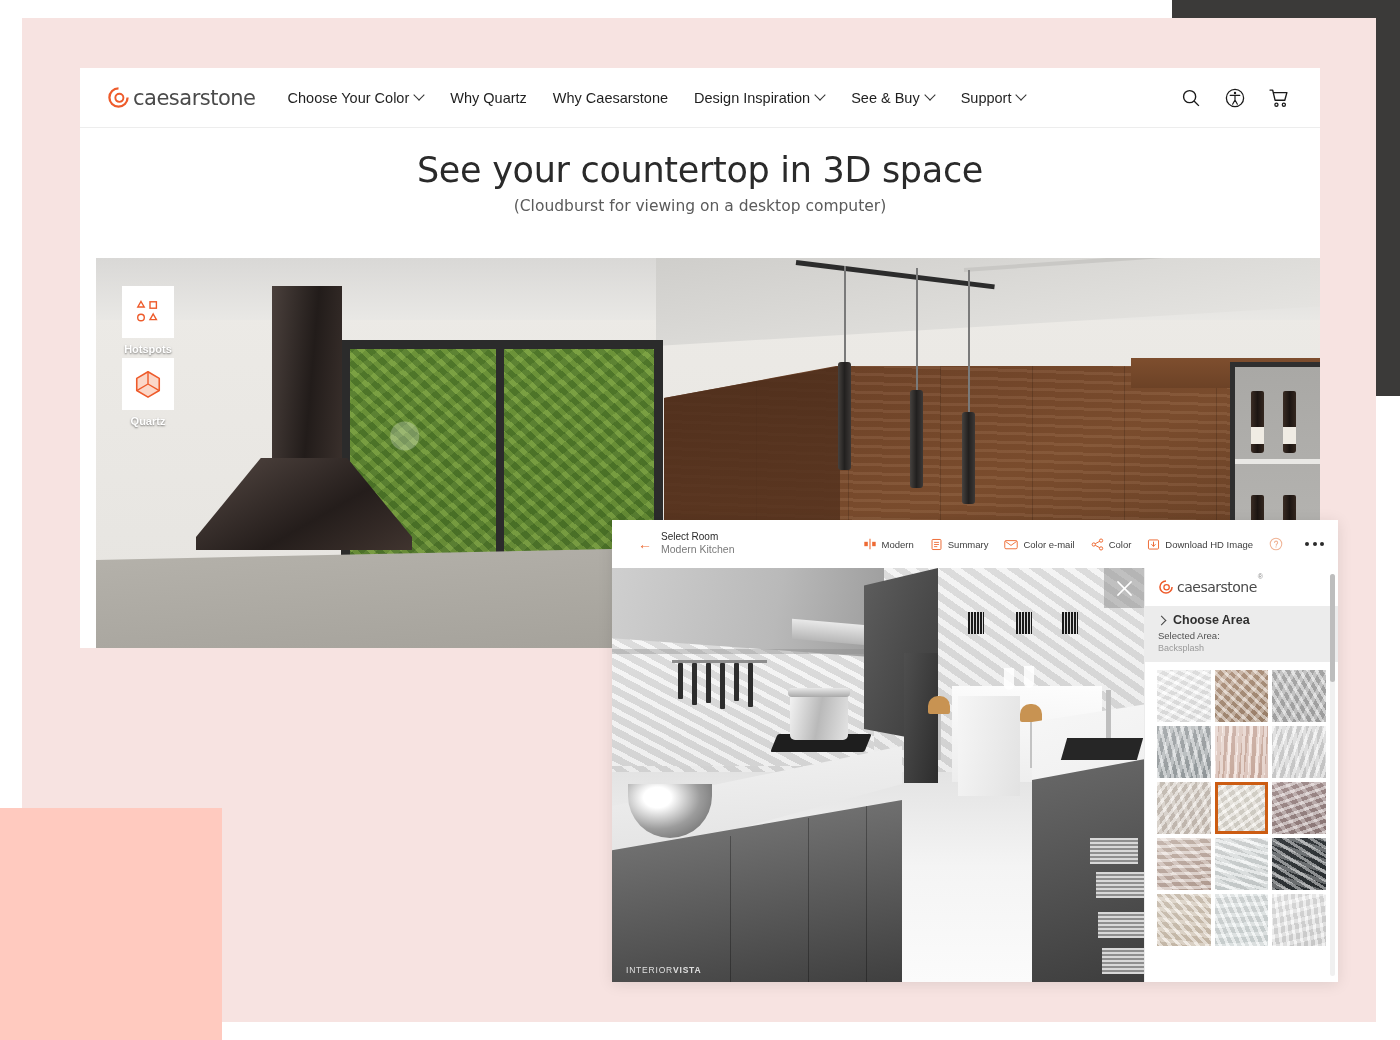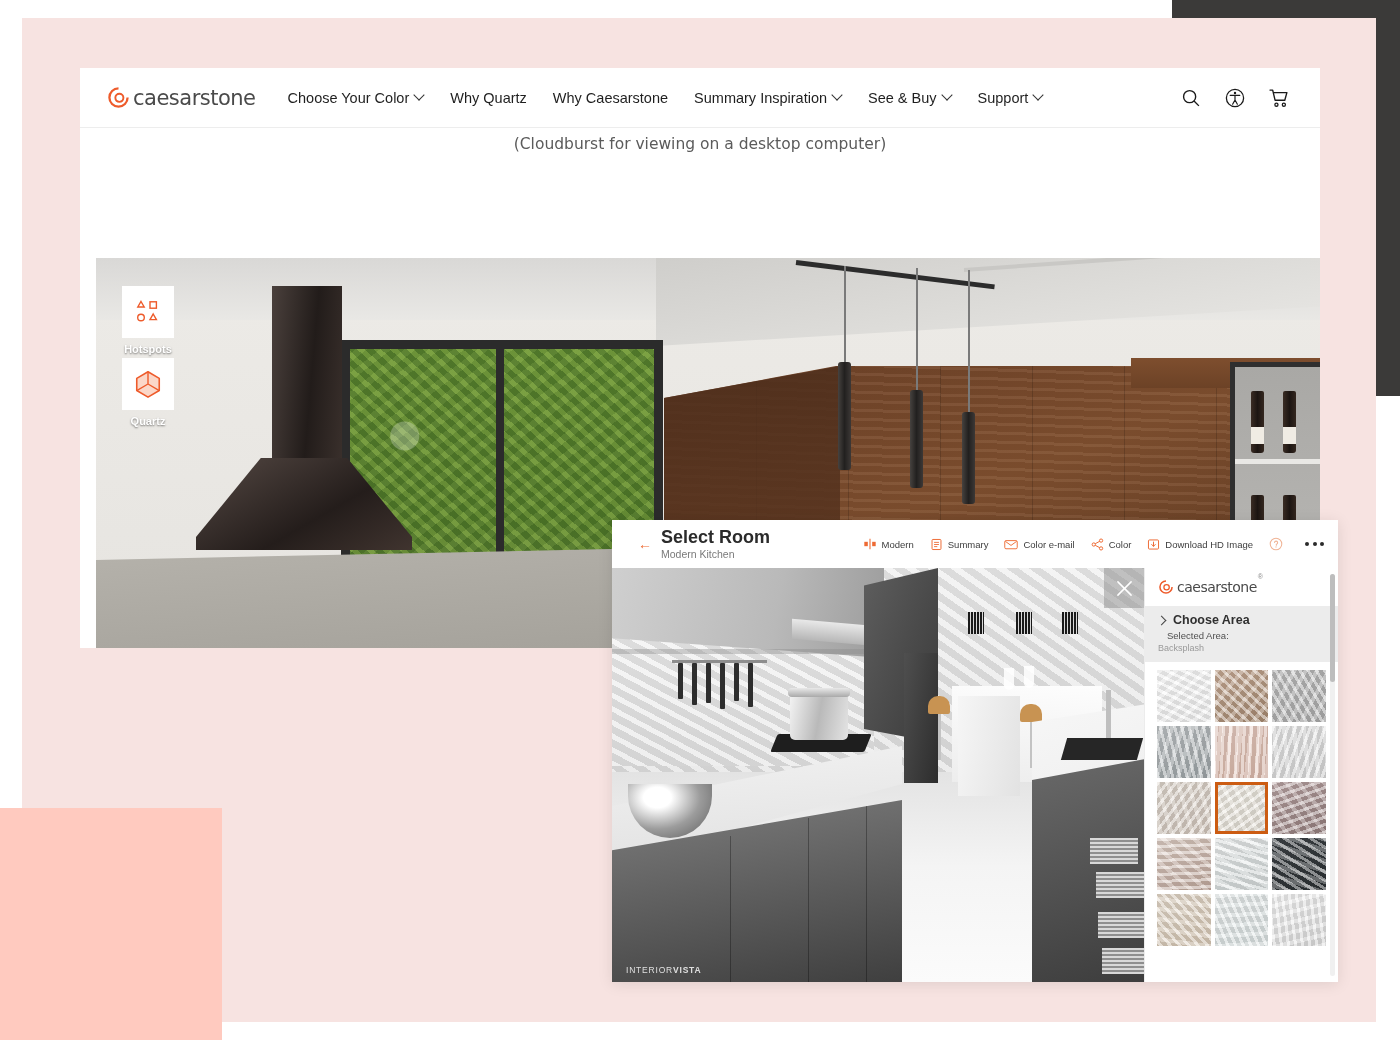--- a/index.html
+++ b/index.html
@@ -202,21 +202,21 @@
     position: absolute; left: 612px; top: 520px; width: 726px; height: 462px;
     background: #fff; box-shadow: 0 2px 14px rgba(0,0,0,.10);
   }
   #ov-toolbar {
     height: 48px; display: flex; align-items: center; background: #fff;
     padding-left: 26px; padding-right: 14px;
   }
   #ov-back {
     color: #ee6a33; font-size: 14px; margin-right: 9px; line-height: 1; cursor: pointer;
   }
-  #ov-title { font-size: 18px; font-weight: 700; color: #2b2b2b; line-height: 1.25; }
+  #ov-title { font-size: 10px; font-weight: 400; color: #2b2b2b; line-height: 1.25; }
   #ov-subtitle { font-size: 10.5px; color: #7a7a7a; line-height: 1.3; }
   #ov-tools { margin-left: auto; display: flex; align-items: center; gap: 16px; }
   .ov-tool {
     display: flex; align-items: center; gap: 5px; cursor: pointer;
     font-size: 9.5px; color: #3d3d3d; white-space: nowrap;
   }
   .ov-tool svg { flex: none; }
   #ov-dots { display: flex; gap: 3.5px; margin-left: 6px; cursor: pointer; }
   #ov-dots i { width: 4px; height: 4px; border-radius: 50%; background: #2b2b2b; display: block; }
 
@@ -356,21 +356,21 @@
   .sb-head { display: flex; align-items: center; gap: 7px; }
   .sb-chev { width: 9px; height: 9px; position: relative; flex: none; }
   .sb-chev::after {
     content: ''; position: absolute; left: 1px; top: 1px; width: 6px; height: 6px;
     border-right: 1.5px solid #444; border-bottom: 1.5px solid #444;
     transform: rotate(-45deg);
   }
   .sb-chev.down::after { transform: rotate(45deg); left: 0px; top: 0px; }
   .sb-title { font-size: 12.5px; font-weight: 700; color: #2f2f2f; }
   .sb-count { font-size: 11.5px; color: #6a6a6a; margin-left: 3px; }
-  .sb-sublabel { font-size: 9.5px; color: #4f4f4f; margin-top: 3px; margin-left: 10px; }
+  .sb-sublabel { font-size: 9.5px; color: #4f4f4f; margin-top: 3px; margin-left: 1px; }
   .sb-value { font-size: 9px; color: #9a9a9a; margin-top: 2px; margin-left: 1px; }
   #sb-filter { margin-left: auto; cursor: pointer; }
   #sb-swatches {
     display: grid; grid-template-columns: repeat(3, 1fr); gap: 4px;
     padding: 8px 12px 0 12px;
   }
   .swatch { height: 52px; cursor: pointer; position: relative; }
   .swatch.selected { outline: 3px solid #cc5c12; outline-offset: -3px; }
   #sb-scrollbar {
     position: absolute; right: 3px; top: 6px; width: 5px; height: 108px;
@@ -405,21 +405,21 @@
         <span>Choose Your Color</span>
         <span class="caret"></span>
       </div>
       <div class="nav-item">
         <span>Why Quartz</span>
       </div>
       <div class="nav-item">
         <span>Why Caesarstone</span>
       </div>
       <div class="nav-item">
-        <span>Summary Inspiration</span>
+        <span>Design Inspiration</span>
         <span class="caret"></span>
       </div>
       <div class="nav-item">
         <span>See &amp; Buy</span>
         <span class="caret"></span>
       </div>
       <div class="nav-item">
         <span>Support</span>
         <span class="caret"></span>
       </div>
@@ -437,20 +437,21 @@
       </svg>
       <svg class="nav-icon" viewBox="0 0 24 24">
         <path d="M2.2 3.4h2.9l2.6 11h10.6l2.3-8.2H6.3" fill="none" stroke="#1a1a1a" stroke-width="1.5" stroke-linejoin="round" stroke-linecap="round"></path>
         <circle cx="9.2" cy="19.3" r="1.7" fill="none" stroke="#1a1a1a" stroke-width="1.4"></circle>
         <circle cx="17.3" cy="19.3" r="1.7" fill="none" stroke="#1a1a1a" stroke-width="1.4"></circle>
       </svg>
     </div>
   </div>
 
   <div id="hero">
+    <div id="hero-title">See your countertop in 3D space</div>
     <div id="hero-sub">(Cloudburst for viewing on a desktop computer)</div>
   </div>
 
   <div id="viewer">
     <div id="viewer-scene">
       <div class="v-wall"></div>
       <div class="v-ceiling"></div>
       <div class="v-ceiling-slope"></div>
       <div class="v-rail1"></div>
       <div class="v-rail2"></div>

